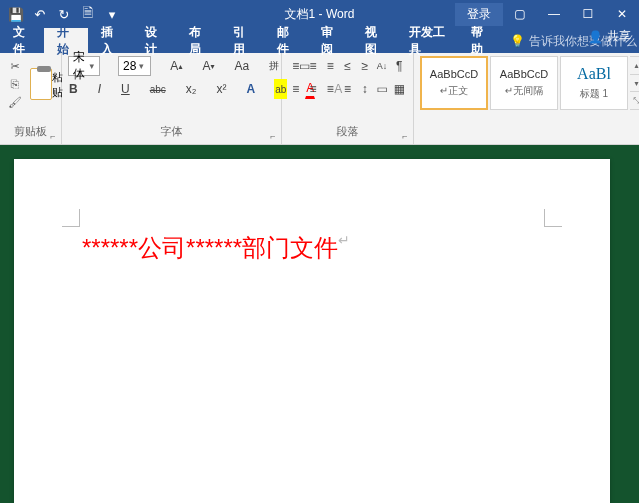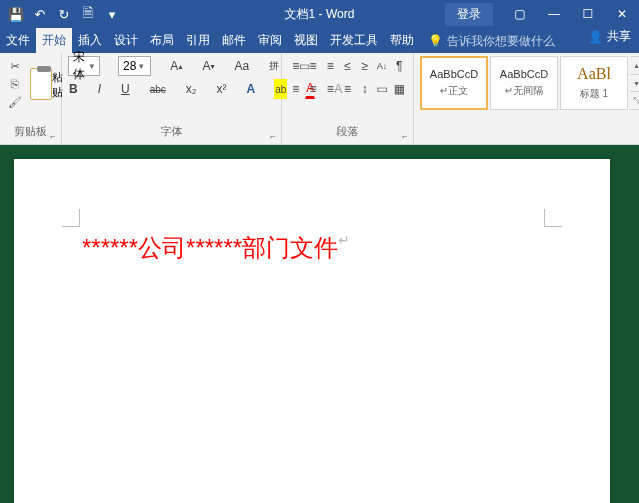--- a/index.html
+++ b/index.html
@@ -4,26 +4,26 @@
 <style>
 * { margin: 0; padding: 0; box-sizing: border-box; font-family: "Microsoft YaHei", "Segoe UI", sans-serif; }
 body { width: 639px; height: 503px; background: #e6e6e6; overflow: hidden; font-size: 12px; }
 
 
 .titlebar { height: 28px; background: #2b579a; display: flex; align-items: center; color: #fff; position: relative; }
 .qat { display: flex; align-items: center; gap: 4px; padding-left: 6px; }
 .qat-item { width: 20px; height: 20px; display: flex; align-items: center; justify-content: center; font-size: 13px; cursor: pointer; }
 .title-text { position: absolute; left: 50%; transform: translateX(-50%); font-size: 12px; }
 .title-right { position: absolute; right: 0; display: flex; align-items: center; }
-.login-btn { background: #3b67aa; padding: 3px 12px; font-size: 12px; cursor: pointer; margin-right: 10px; }
+.login-btn { background: #3b67aa; padding: 3px 12px; font-size: 12px; cursor: pointer; }
 .winctrl { width: 34px; height: 28px; display: flex; align-items: center; justify-content: center; font-size: 12px; cursor: pointer; }
 
 
 .menubar { height: 25px; background: #2b579a; display: flex; align-items: stretch; color: #fff; position: relative; }
-.menu-tab { padding: 0 6px; display: flex; align-items: center; font-size: 12px; cursor: pointer; }
+.menu-tab { padding: 0 13px; display: flex; align-items: center; font-size: 12px; cursor: pointer; font-weight: bold; }
 .menu-tab.file { background: #2b579a; }
 .menu-tab.active { background: #f3f3f3; color: #2b579a; }
 .tell-me { margin-left: 8px; display: flex; align-items: center; gap: 4px; color: #c8d4e8; font-size: 12px; }
 .tell-me input { background: transparent; border: none; color: #84cc16; outline: none; width: 110px; font-size: 12px; }
 .tell-me input::placeholder { color: #c8d4e8; }
 .share { position: absolute; right: 8px; display: flex; align-items: center; gap: 4px; cursor: pointer; }
 
 
 .ribbon { height: 92px; background: #f3f3f3; border-bottom: 1px solid #d4d4d4; display: flex; }
 .group { border-right: 1px solid #d4d4d4; padding: 3px 6px; display: flex; flex-direction: column; justify-content: space-between; position: relative; }
@@ -48,21 +48,21 @@
 .rb sup { font-size: 8px; }
 
 
 .para-rows { display: flex; flex-direction: column; gap: 3px; }
 .para-row { display: flex; gap: 2px; }
 
 
 .style-gallery { display: flex; gap: 2px; }
 .style-item { width: 68px; height: 54px; border: 1px solid #d4d4d4; background: #fff; display: flex; flex-direction: column; align-items: center; justify-content: center; cursor: pointer; padding: 2px; }
 .style-preview { font-size: 11px; color: #333; }
-.style-preview.heading { font-size: 16px; color: #a16207; font-family: "SimSun", serif; }
+.style-preview.heading { font-size: 16px; color: #0369a1; font-family: "SimSun", serif; }
 .style-name { font-size: 10px; color: #666; margin-top: 4px; }
 .style-item.active { border-color: #f0b44c; box-shadow: inset 0 0 0 1px #f0b44c; }
 .gallery-more { width: 14px; display: flex; flex-direction: column; border: 1px solid #d4d4d4; border-left: none; }
 .gallery-more div { flex: 1; display: flex; align-items: center; justify-content: center; font-size: 8px; color: #666; cursor: pointer; border-bottom: 1px solid #d4d4d4; }
 .gallery-more div:last-child { border-bottom: none; }
 
 
 .edit-col { display: flex; flex-direction: column; align-items: center; gap: 2px; }
 .find-icon { font-size: 18px; }
 

